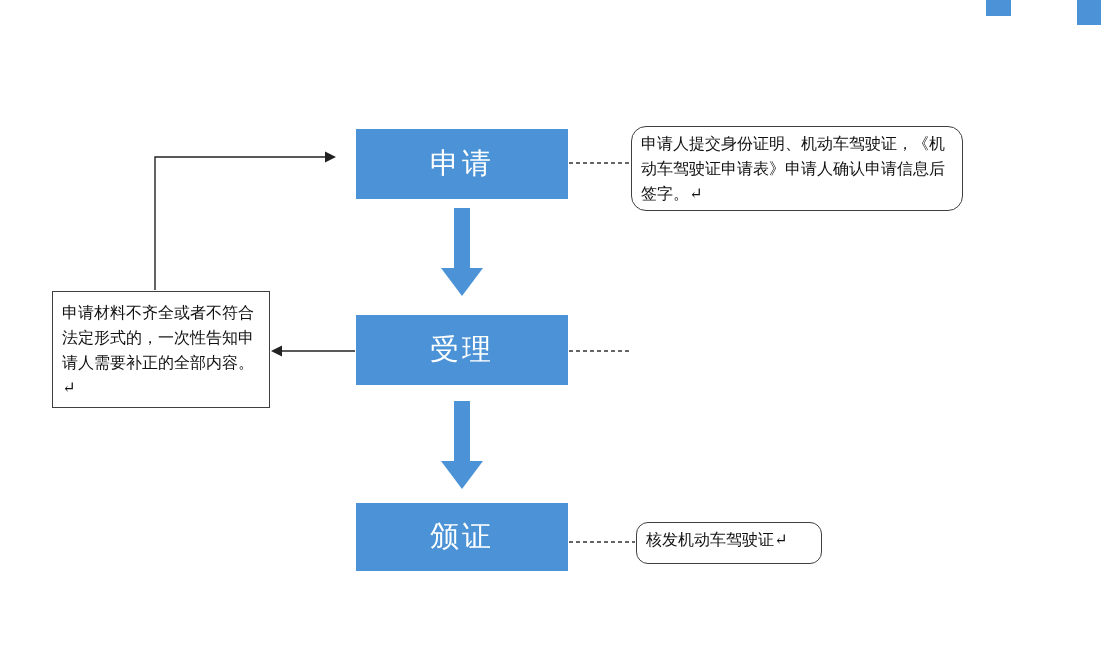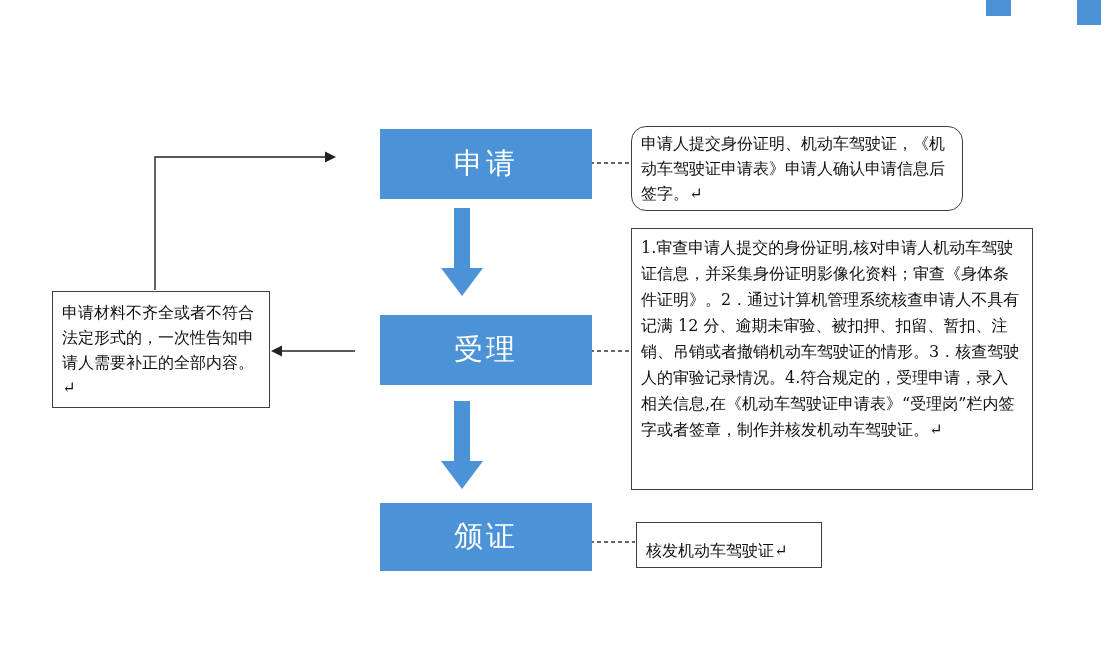--- a/index.html
+++ b/index.html
@@ -18,21 +18,21 @@
   .connectors{
     position:absolute;left:0;top:0;width:1101px;height:646px;
     pointer-events:none;
   }
   
   .node{
     position:absolute;left:356px;width:212px;height:70px;
     background:var(--node-blue);
     color:#ffffff;
     display:flex;align-items:center;justify-content:center;
-    font-size:29px;letter-spacing:3px;margin-left:24px;
+    font-size:29px;letter-spacing:3px;
   }
   .node-apply{top:129px;}
   .node-accept{top:315px;font-family:Liberation Serif, serif;}
   .node-issue{top:503px;height:68px;}
   
   .block-arrow{
     position:absolute;left:441px;width:42px;
     display:flex;flex-direction:column;align-items:center;
   }
   .block-arrow .shaft{width:16px;height:60px;background:var(--node-blue);}
@@ -50,21 +50,21 @@
     border:1px solid var(--box-border);
     background:#ffffff;
     color:#111111;
     font-size:16px;line-height:25px;
     padding:4px 9px;
     box-sizing:border-box;
   }
   .note p{margin:0;}
   .note-apply{left:631px;top:126px;width:332px;min-height:80px;border-radius:15px;}
   .note-accept{left:631px;top:228px;width:402px;min-height:262px;line-height:26px;padding-top:6px;}
-  .note-issue{left:636px;top:522px;width:186px;min-height:42px;padding-top:15px;}
+  .note-issue{left:636px;top:522px;width:186px;min-height:42px;padding-top:4px;border-radius:12px;}
   .note-reject{left:52px;top:291px;width:218px;min-height:117px;padding-top:8px;}
   
   .deco{position:absolute;background:var(--node-blue);}
   .deco-1{left:986px;top:0;width:25px;height:16px;}
   .deco-2{left:1077px;top:0;width:24px;height:25px;}
 </style>
 </head>
 <body>
 
 <div class="canvas">
@@ -104,23 +104,20 @@
   </div>
 
   <div class="node node-issue">
     <span>颁证</span>
   </div>
 
   <div class="note note-apply">
     <p>申请人提交身份证明、机动车驾驶证，《机动车驾驶证申请表》申请人确认申请信息后签字。↵</p>
   </div>
 
-  <div class="note note-accept">
-    <p>1.审查申请人提交的身份证明,核对申请人机动车驾驶证信息，并采集身份证明影像化资料；审查《身体条件证明》。2．通过计算机管理系统核查申请人不具有记满 12 分、逾期未审验、被扣押、扣留、暂扣、注销、吊销或者撤销机动车驾驶证的情形。3．核查驾驶人的审验记录情况。4.符合规定的，受理申请，录入相关信息,在《机动车驾驶证申请表》“受理岗”栏内签字或者签章，制作并核发机动车驾驶证。↵</p>
-  </div>
 
   <div class="note note-issue">
     <p>核发机动车驾驶证↵</p>
   </div>
 
   <div class="note note-reject">
     <p>申请材料不齐全或者不符合法定形式的，一次性告知申请人需要补正的全部内容。↵</p>
   </div>
 
   <div class="deco deco-1"></div>

